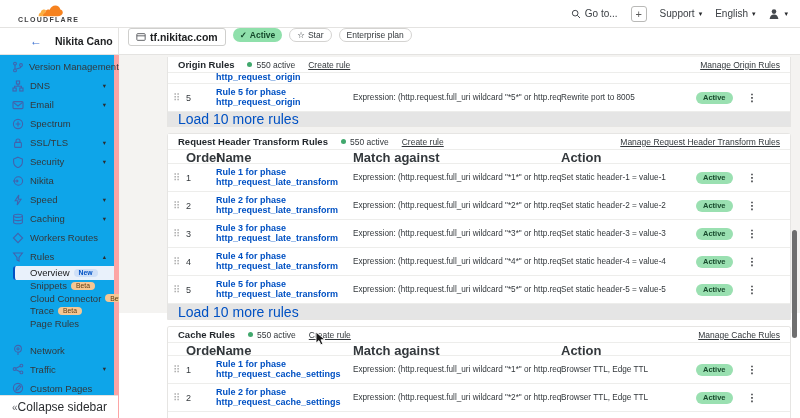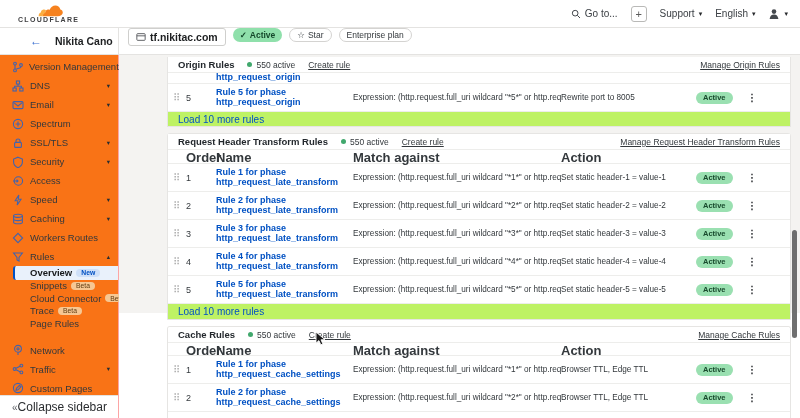--- a/index.html
+++ b/index.html
@@ -26,32 +26,32 @@
   #acct-main { display:flex; gap:7px; padding-left:9px; }
   #domain-box { display:flex; align-items:center; gap:4px; height:18px; padding:0 7px;
     border:1px solid #cfcfcd; border-radius:3px; font-size:10.5px; font-weight:bold; color:#1d1f21; }
   .pill { display:flex; align-items:center; gap:3px; height:14px; padding:0 7px;
     border-radius:8px; font-size:8.5px; }
   .pill.green { background:#8fe0ab; color:#14472a; font-weight:bold; }
   .pill.line { border:1px solid #d4d3d1; background:#fff; color:#33383c; }
 
   
   #sidebar { position:absolute; left:0; top:55px; width:119px; height:363px;
-    background:#f97316; border-right:1px solid #fca5a5; padding-top:2px; }
+    background:#0ea5e9; border-right:5px solid #fca5a5; padding-top:2px; }
   .sb-item { display:flex; align-items:center; height:19px; padding-left:12px; cursor:pointer; }
   .sb-ico { width:13px; height:12px; margin-right:5px; display:flex; align-items:center; }
   .sb-ico svg { stroke:#4263ad; fill:none; stroke-width:1.1; }
   .sb-label { font-size:9.5px; color:#33383c; white-space:nowrap; }
   .sb-caret { margin-left:auto; margin-right:8px; font-size:6.5px; color:#2a2d30; }
   .sb-caret:empty { display:none; }
   .sb-sub { display:flex; align-items:center; height:12.5px; padding-left:30px; cursor:pointer; }
   .sb-sublabel { font-size:9.5px; color:#33383c; white-space:nowrap; }
   .sb-sub.active { height:13.5px; margin-left:13px; padding-left:15px; background:#e9f1fb;
     border-left:2px solid #0051c3; border-radius:3px 0 0 3px; }
-  .sb-sub.active .sb-sublabel { font-weight:bold; color:#17191b; }
+  .sb-sub.active .sb-sublabel { font-weight:normal; color:#17191b; }
   .mini-pill { margin-left:4px; font-size:6.8px; padding:0.5px 5px; border-radius:7px; white-space:nowrap; }
   .mini-pill:empty { display:none; }
   .mini-pill.new { background:#cfe0f8; color:#0051c3; font-weight:bold; }
   .mini-pill.beta { background:#f6c793; color:#5e3c12; }
   #collapse-bar { position:absolute; left:0; bottom:0; width:118px; height:23px;
     border-top:1px solid #e4e3e1; display:flex; align-items:center; background:#fff; cursor:pointer; }
   #collapse-icon { color:#5a5e63; font-size:10px; margin-left:12px; }
   #collapse-label { font-size:12px; color:#2a2d30; }
 
   
@@ -71,21 +71,21 @@
     padding-left:5px; align-items:center; height:28px; border-bottom:1px solid #ededeb; background:#fff; }
   .drag { color:#adadad; font-size:10px; line-height:10px; cursor:grab; }
   .ordernum { font-size:9px; color:#33383c; }
   .rname { font-size:9px; font-weight:bold; color:#0051c3; line-height:9.5px; cursor:pointer; }
   .rname span { display:block; }
   .rtext { font-size:8.2px; color:#33383c; white-space:nowrap; overflow:hidden; }
   .badge { justify-self:start; background:#9ae0b1; color:#17492c; font-size:7.5px; font-weight:bold;
     padding:1.5px 7px; border-radius:8px; }
   .kebab { font-size:10px; font-weight:bold; color:#2c2f33; justify-self:center; cursor:pointer; letter-spacing:0; }
   .loadmore { display:flex; align-items:center; height:15px; padding-left:10px;
-    font-size:10px; color:#0051c3; cursor:pointer; background:#bef264; }
+    font-size:14px; color:#0051c3; cursor:pointer; background:#e5e5e5; }
   .partialrow { display:grid; grid-template-columns:13px 30px 137px; padding-left:5px;
     height:11px; border-bottom:1px solid #ededeb; overflow:hidden; align-items:start; }
 
   
   #scroll-thumb { position:absolute; left:792px; top:230px; width:5px; height:108px;
     background:#6f6f6f; border-radius:3px; }
   #cursor { position:absolute; left:315px; top:331px; pointer-events:none; }
 </style>
 </head>
 <body>
@@ -219,21 +219,21 @@
     <span class="sb-label">Security</span>
     <span class="sb-caret">▾</span>
   </div>
   <div class="sb-item">
     <span class="sb-ico">
         <svg width="12" height="12" viewBox="0 0 12 12">
           <circle cx="6.4" cy="6" r="4.2"></circle>
           <path d="M1 6h5M4.6 4.6 6 6 4.6 7.4"></path>
         </svg>
       </span>
-    <span class="sb-label">Access</span>
+    <span class="sb-label">Nikita</span>
 
   </div>
   <div class="sb-item">
     <span class="sb-ico">
         <svg width="12" height="12" viewBox="0 0 12 12">
           <path d="M6.8 1 3.2 6.8h2.6L5.2 11 9 5.2H6.3Z"></path>
         </svg>
       </span>
     <span class="sb-label">Speed</span>
     <span class="sb-caret">▾</span>

